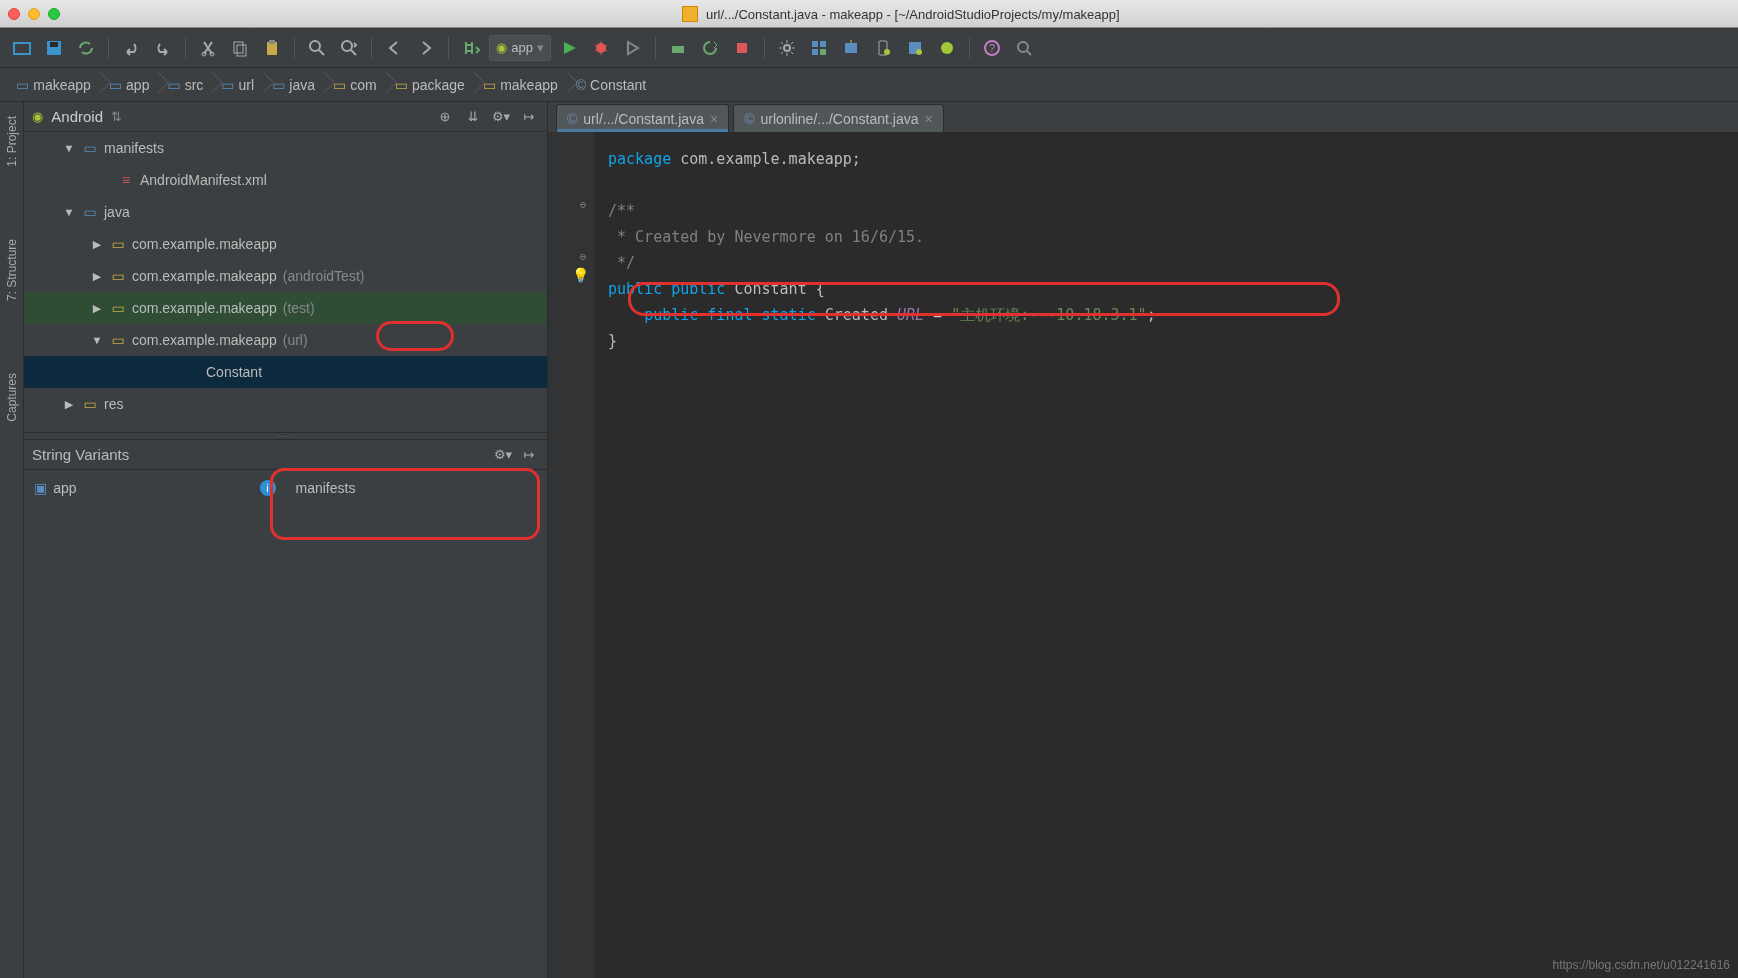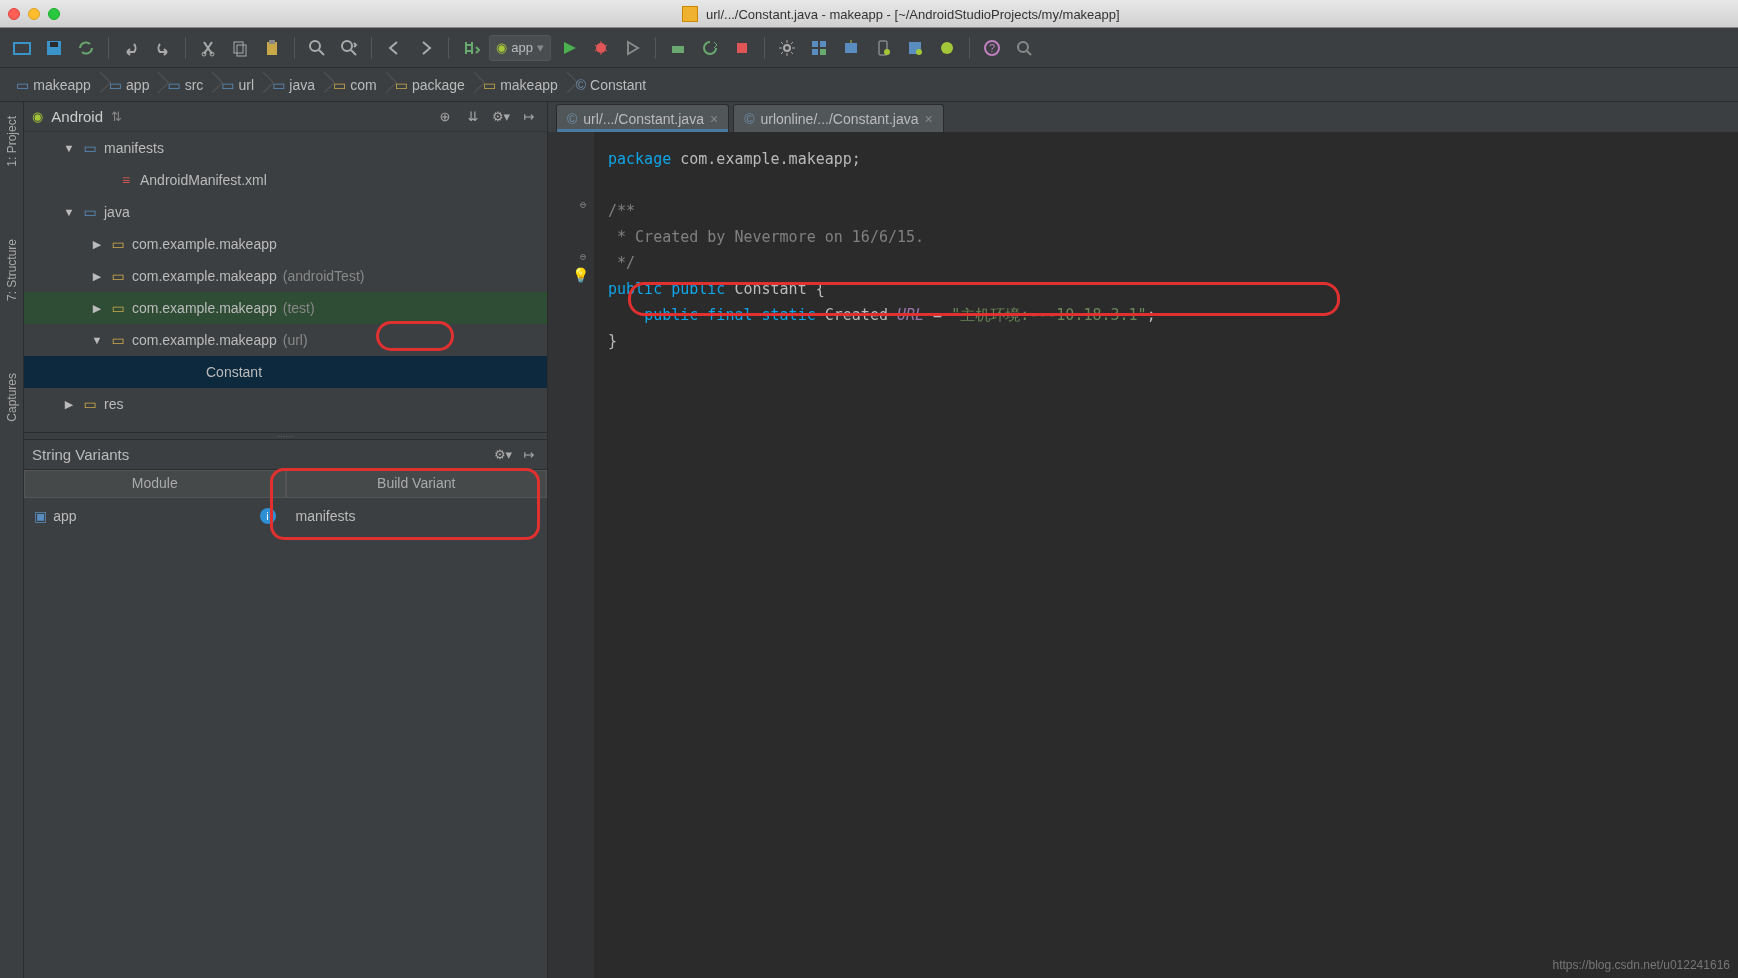--- a/index.html
+++ b/index.html
@@ -527,24 +527,20 @@
 
     <div class="dragger">⋯⋯</div>
 
     <div class="variants-hdr">
       <span style="font-size:15px;">String Variants</span>
       <div class="spacer"></div>
       <div class="hdr-ic">⚙▾</div>
       <div class="hdr-ic">↦</div>
     </div>
     <div class="variants-table">
-      <div class="vt-head">
-        <div>Module</div>
-        <div>Build Variant</div>
-      </div>
       <div class="vt-row">
         <div>
           <span style="color:#5a8dbf;">▣</span>
           <span>app</span>
           <span class="info-badge">i</span>
         </div>
         <div>
             <span>manifests</span>
           </div>
       </div>

